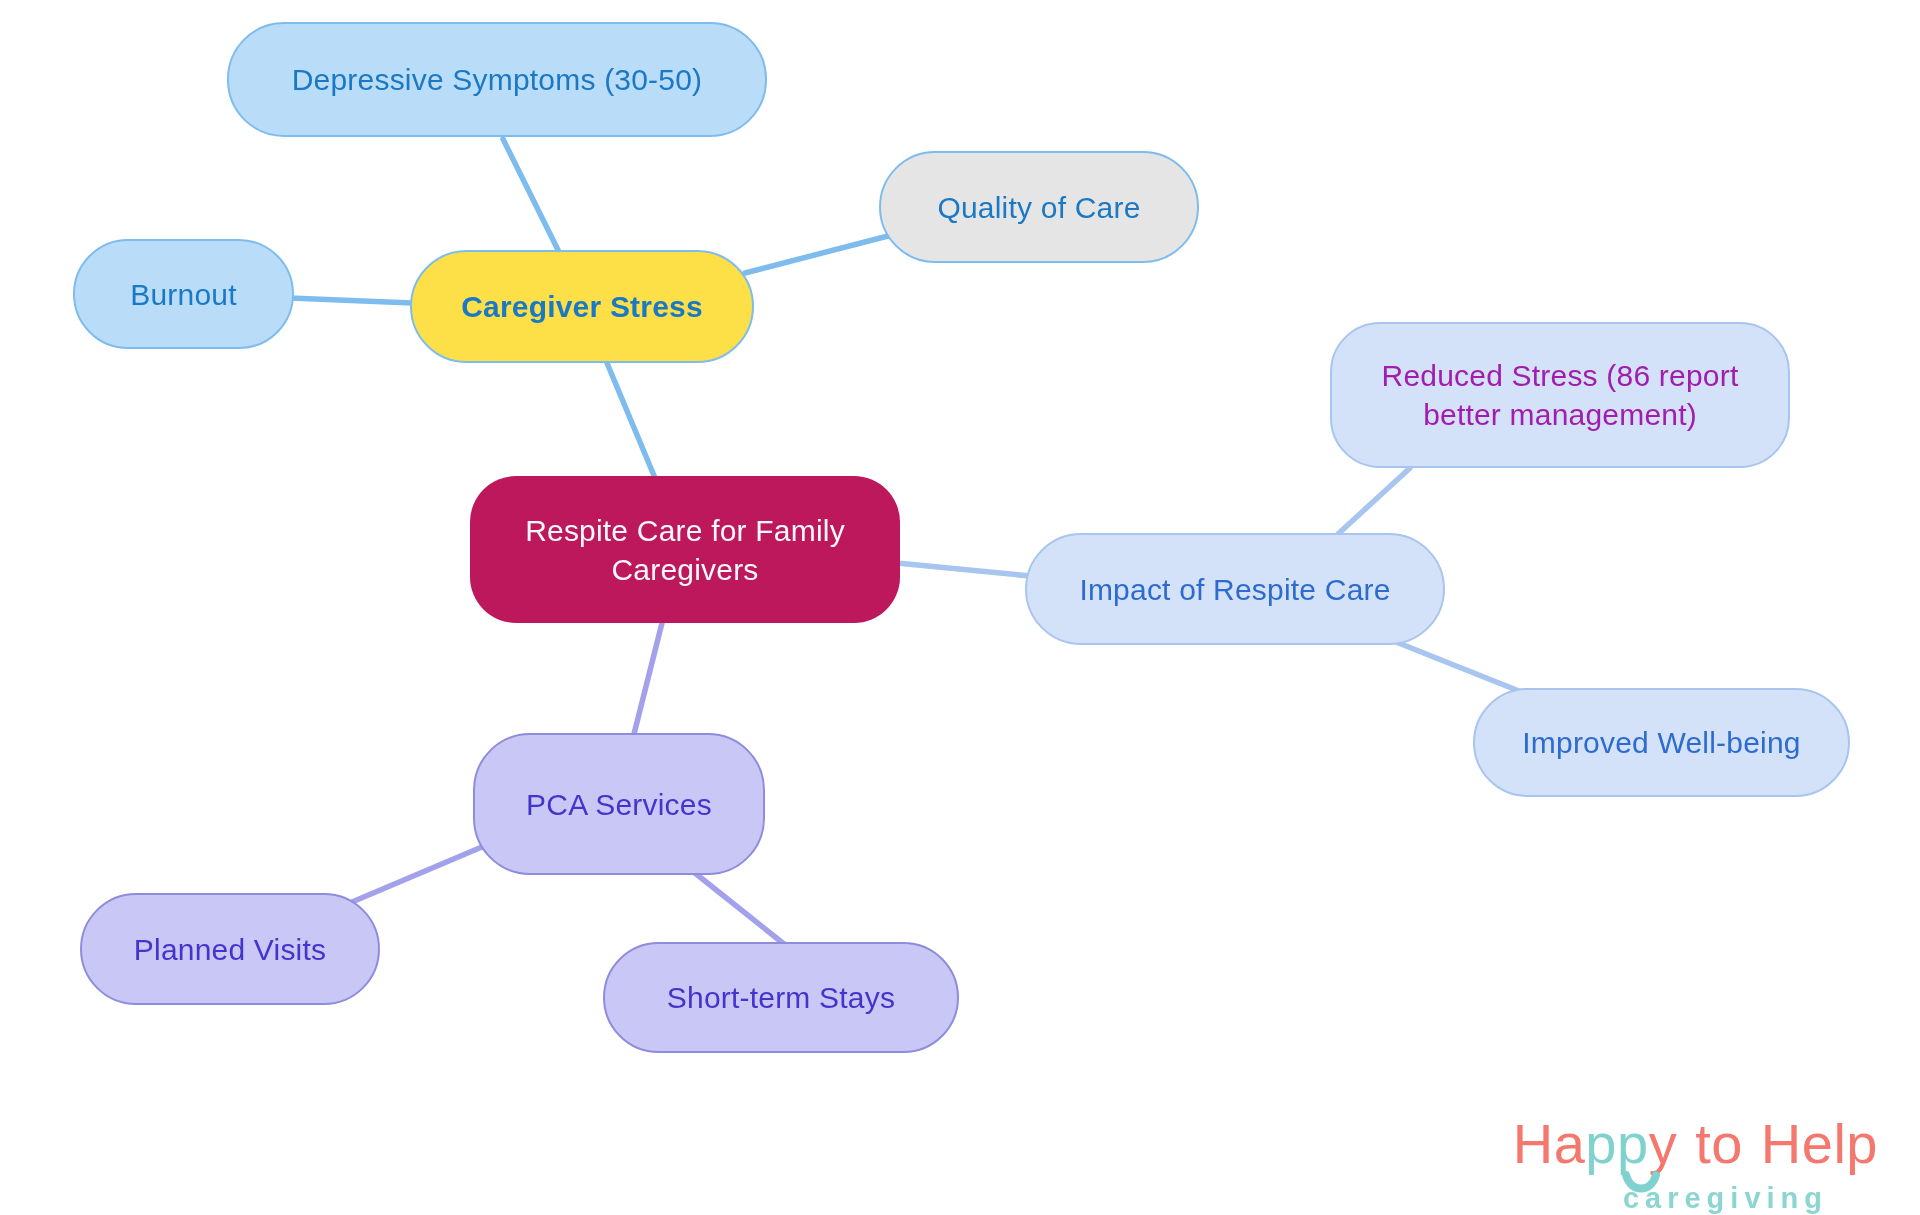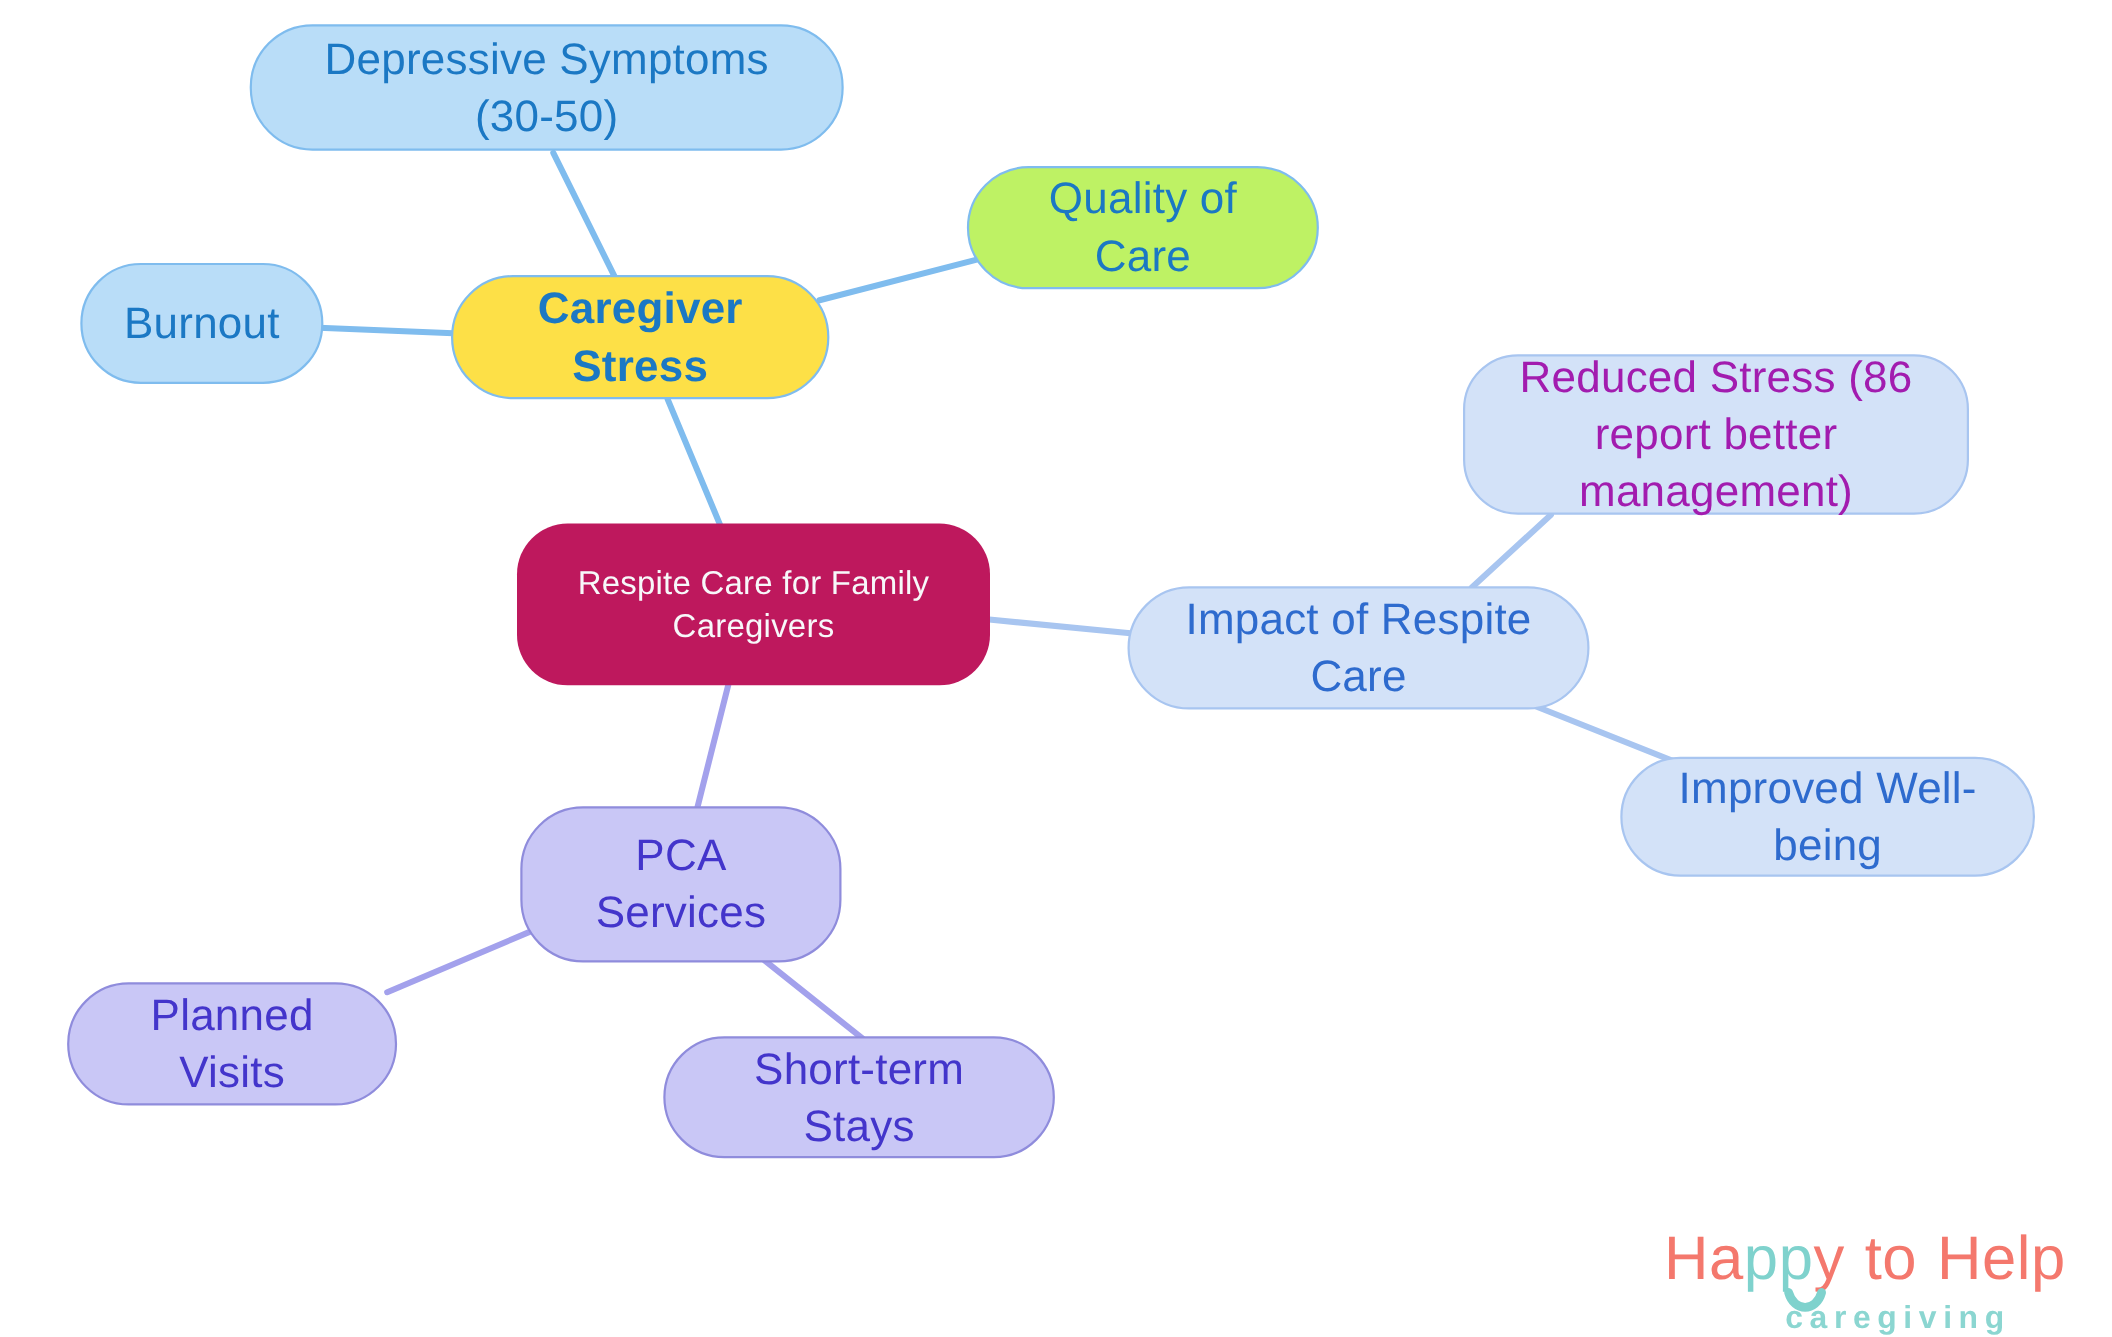--- a/index.html
+++ b/index.html
@@ -17,35 +17,35 @@
 
   .node {
     position: absolute;
     box-sizing: border-box;
     display: flex;
     align-items: center;
     justify-content: center;
     text-align: center;
     border: 2.5px solid transparent;
     border-radius: 57px;
-    font-size: 40px;
+    font-size: 30px;
     line-height: 1.3;
     padding: 0 26px;
     letter-spacing: 0.2px;
   }
   .n-central   { left: 470px;  top: 476px; width: 430px; height: 147px; border-radius: 46px; font-size: 30px; border: none; }
   .n-caregiver { left: 410px;  top: 250px; width: 344px; height: 113px; }
   .n-depressive{ left: 227px;  top: 22px;  width: 540px; height: 115px; }
   .n-burnout   { left: 73px;   top: 239px; width: 221px; height: 110px; }
   .n-quality   { left: 879px;  top: 151px; width: 320px; height: 112px; }
   .n-impact    { left: 1025px; top: 533px; width: 420px; height: 112px; }
   .n-reduced   { left: 1330px; top: 322px; width: 460px; height: 146px; border-radius: 50px; }
   .n-improved  { left: 1473px; top: 688px; width: 377px; height: 109px; }
   .n-pca       { left: 473px;  top: 733px; width: 292px; height: 142px; }
-  .n-planned   { left: 61px;   top: 893px; width: 300px; height: 112px; }
+  .n-planned   { left: 80px;   top: 893px; width: 300px; height: 112px; }
   .n-short     { left: 603px;  top: 942px; width: 356px; height: 111px; }
 
   .logo {
     position: absolute;
     top: 1116px;
     right: 42px;
     text-align: right;
     line-height: 1;
     white-space: nowrap;
   }
@@ -98,21 +98,21 @@
 
   <div class="node n-caregiver" style="background: #fde047; border-color: rgb(127, 188, 238); color: rgb(27, 120, 196); font-weight: bold;">
     <span>Caregiver Stress</span>
   </div>
   <div class="node n-depressive" style="background: rgb(185, 221, 248); border-color: rgb(127, 188, 238); color: rgb(27, 120, 196);">
     <span>Depressive Symptoms (30-50)</span>
   </div>
   <div class="node n-burnout" style="background: rgb(185, 221, 248); border-color: rgb(127, 188, 238); color: rgb(27, 120, 196);">
     <span>Burnout</span>
   </div>
-  <div class="node n-quality" style="background: #bef264; border-color: rgb(127, 188, 238); color: rgb(27, 120, 196);">
+  <div class="node n-quality" style="background: #e5e5e5; border-color: rgb(127, 188, 238); color: rgb(27, 120, 196);">
     <span>Quality of Care</span>
   </div>
 
   <div class="node n-impact" style="background: rgb(211, 226, 248); border-color: rgb(168, 197, 240); color: rgb(46, 107, 206);">
     <span>Impact of Respite Care</span>
   </div>
   <div class="node n-reduced" style="background: rgb(211, 226, 248); border-color: rgb(168, 197, 240); color: #a21caf;">
     <span>Reduced Stress (86 report better management)</span>
   </div>
   <div class="node n-improved" style="background: rgb(211, 226, 248); border-color: rgb(168, 197, 240); color: rgb(46, 107, 206);">

